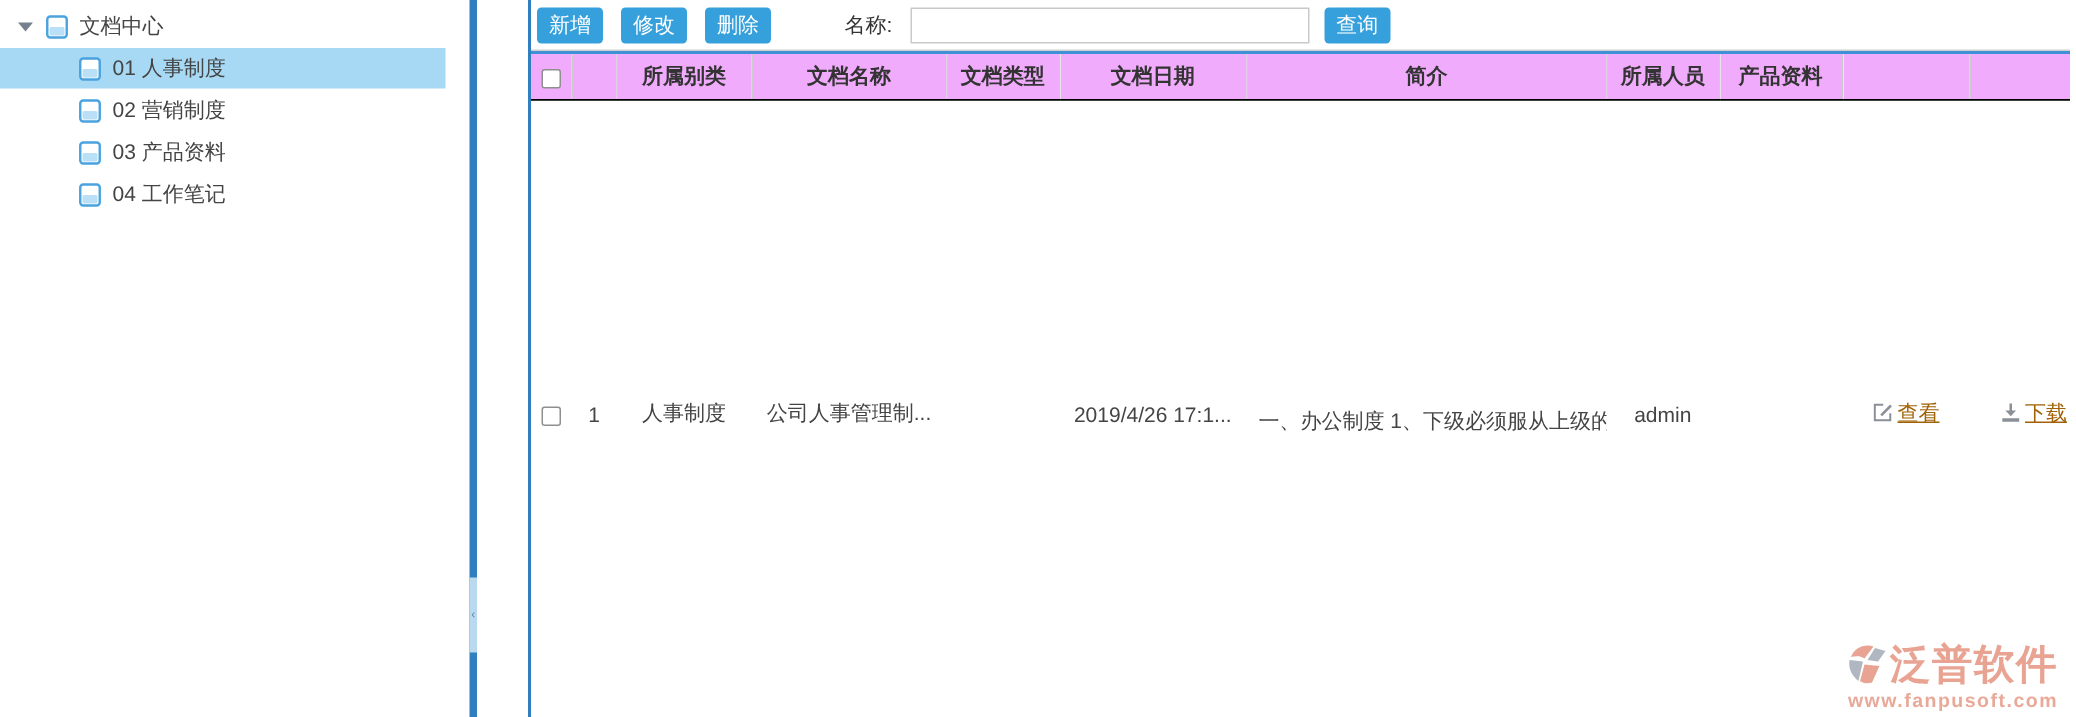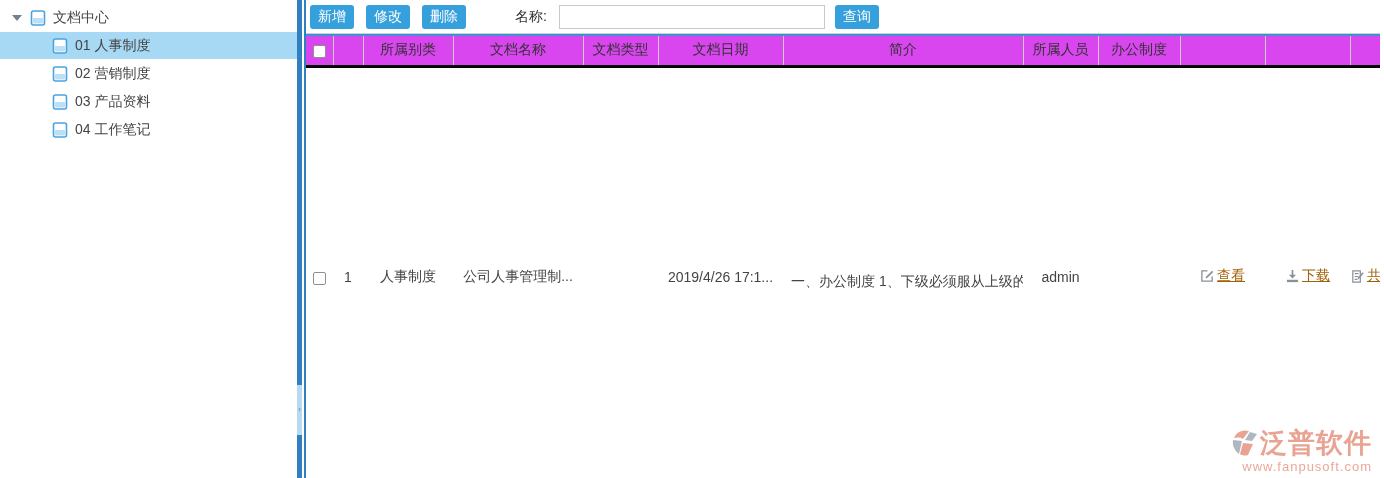--- a/index.html
+++ b/index.html
@@ -1,18 +1,18 @@
 <!DOCTYPE html>
 <html><head>
 <meta charset="utf-8">
 <style>
   * { margin:0; padding:0; box-sizing:border-box; }
   html,body { width:1384px; height:478px; overflow:hidden; background:#fff;
               font-family:"Liberation Sans","DejaVu Sans",sans-serif; color:#3f3f3f; }
-  .app { display:flex; width:1380px; height:478px; position:relative; }
+  .app { display:flex; width:1380px; height:478px; position:relative;gap:16px; }
 
   
   .sidebar { width:297px; height:478px; background:#fff; padding-top:4px; flex:none; }
   .tree-row { height:27px; display:flex; align-items:center; font-size:14px; color:#444; cursor:default; }
   .tree-root { padding-left:12px; }
   .tree-item { padding-left:52px; margin-top:1px;text-align:right; }
   .tree-item.selected { background:#a7d9f4; }
   .caret-down { width:0; height:0; border-left:5px solid transparent; border-right:5px solid transparent;
                 border-top:6px solid #75818e; margin-right:8px; }
   .doc-icon { width:16px; height:16px; margin-right:7px; flex:none; }
@@ -30,41 +30,41 @@
   .toolbar { height:33px; display:flex; align-items:center; padding-left:4px; }
   .btn { height:24px; min-width:44px; padding:0 8px; background:#36a0dc; color:#fff; border:none;
          border-radius:3px; font-size:14px; font-family:Liberation Sans, sans-serif; margin-right:12px; cursor:pointer; }
   .name-label { font-size:14px; color:#333; margin-left:37px; margin-right:12px; white-space:nowrap; }
   .name-input { width:266px; height:24px; border:1px solid #c9c9c9; font-size:13px; padding:0 6px; outline:none; }
   .btn-query { margin-left:10px; margin-right:11px; min-width:42px; }
 
   
   .grid-wrap { border-top:1px solid #cfcfcf; }
   table.grid { border-collapse:collapse; table-layout:fixed; width:1076px; border-top:2px solid #4090d8; }
-  table.grid th { height:31px; font-size:14px; font-weight:normal; color:#333; text-align:center;
-                  border-right:1px solid #ccc; border-bottom:3px solid #000000; background:#d946ef; overflow:hidden; }
+  table.grid th { height:31px; font-size:14px; font-weight:bold; color:#333; text-align:center;
+                  border-right:1px solid #ccc; border-bottom:1px solid #000000; background:#f0abfc; overflow:hidden; }
   table.grid th:first-child { border-left:none; }
   table.grid th:last-child { border-right:1px solid #ccc; }
   table.grid td { font-size:14px; color:#444; text-align:center; vertical-align:middle;
                   overflow:hidden; white-space:nowrap; }
   tr.data-row { height:420px; }
   td.intro-cell { text-align:left; vertical-align:top; padding:9px 6px 0 8px; white-space:pre-line;
                   line-height:29px; color:#4a4a4a; font-size:14px; }
   .checkbox { display:inline-block; width:13px; height:13px; border:1px solid #8f8f8f; border-radius:2px;
               background:#fff; vertical-align:middle; cursor:pointer; }
   .action-link { display:inline-flex; align-items:center; gap:2px; color:#a16207; text-decoration:none;
                  cursor:pointer; white-space:nowrap; }
   .action-link .txt { text-decoration:underline; }
   .action-icon { width:15px; height:15px; flex:none; }
 
   
   .watermark { position:absolute; right:8px; bottom:4px; text-align:right; opacity:.9; }
   .wm-top { display:flex; align-items:center; justify-content:space-between; }
   .wm-brand { font-size:27px; font-weight:bold; color:#e79a88; letter-spacing:1px; line-height:28px; }
-  .wm-url { font-size:13px; font-weight:normal; color:#e7a08f; letter-spacing:1px; margin-top:1px; }
+  .wm-url { font-size:13px; font-weight:bold; color:#e7a08f; letter-spacing:1px; margin-top:1px; }
 </style>
 </head>
 <body>
 
 <svg width="0" height="0" style="position:absolute">
   <defs>
     <g id="docicon">
       <rect x="1.5" y="1" width="13" height="14" rx="2" fill="#ffffff" stroke="#4aa3df" stroke-width="1.6"></rect>
       <rect x="3" y="8" width="10" height="5.6" rx="1" fill="#b9e0f6"></rect>
     </g>
@@ -158,21 +158,21 @@
         <thead>
           <tr>
             <th><span class="checkbox"></span></th>
             <th></th>
             <th>所属别类</th>
             <th>文档名称</th>
             <th>文档类型</th>
             <th>文档日期</th>
             <th>简介</th>
             <th>所属人员</th>
-            <th>办公制度</th>
+            <th>产品资料</th>
             <th></th>
             <th></th>
             <th></th>
           </tr>
         </thead>
         <tbody>
           <tr class="data-row">
             <td><span class="checkbox"></span></td>
             <td>1</td>
             <td>人事制度</td>

